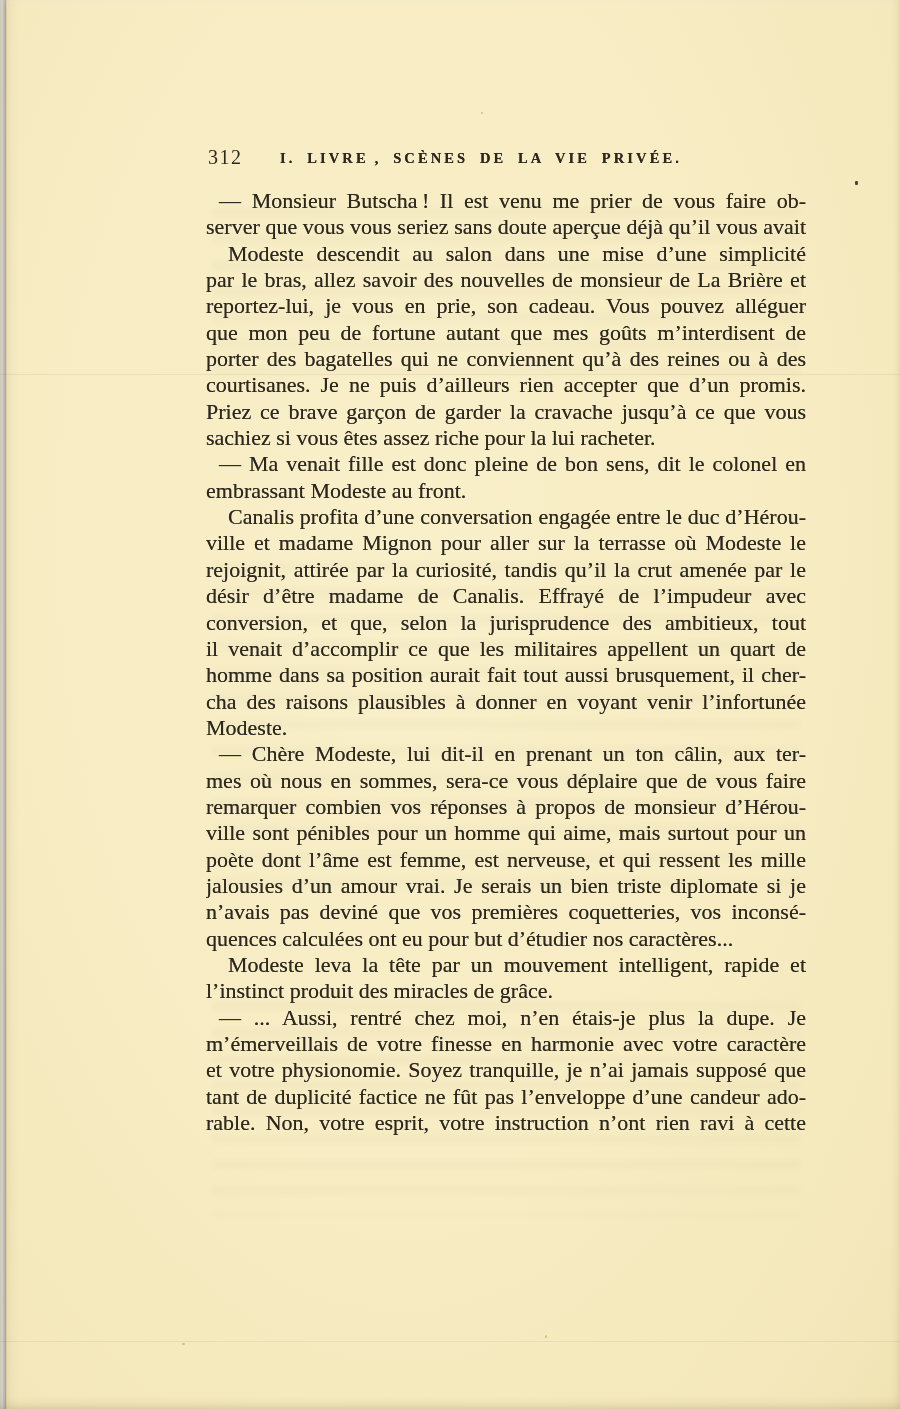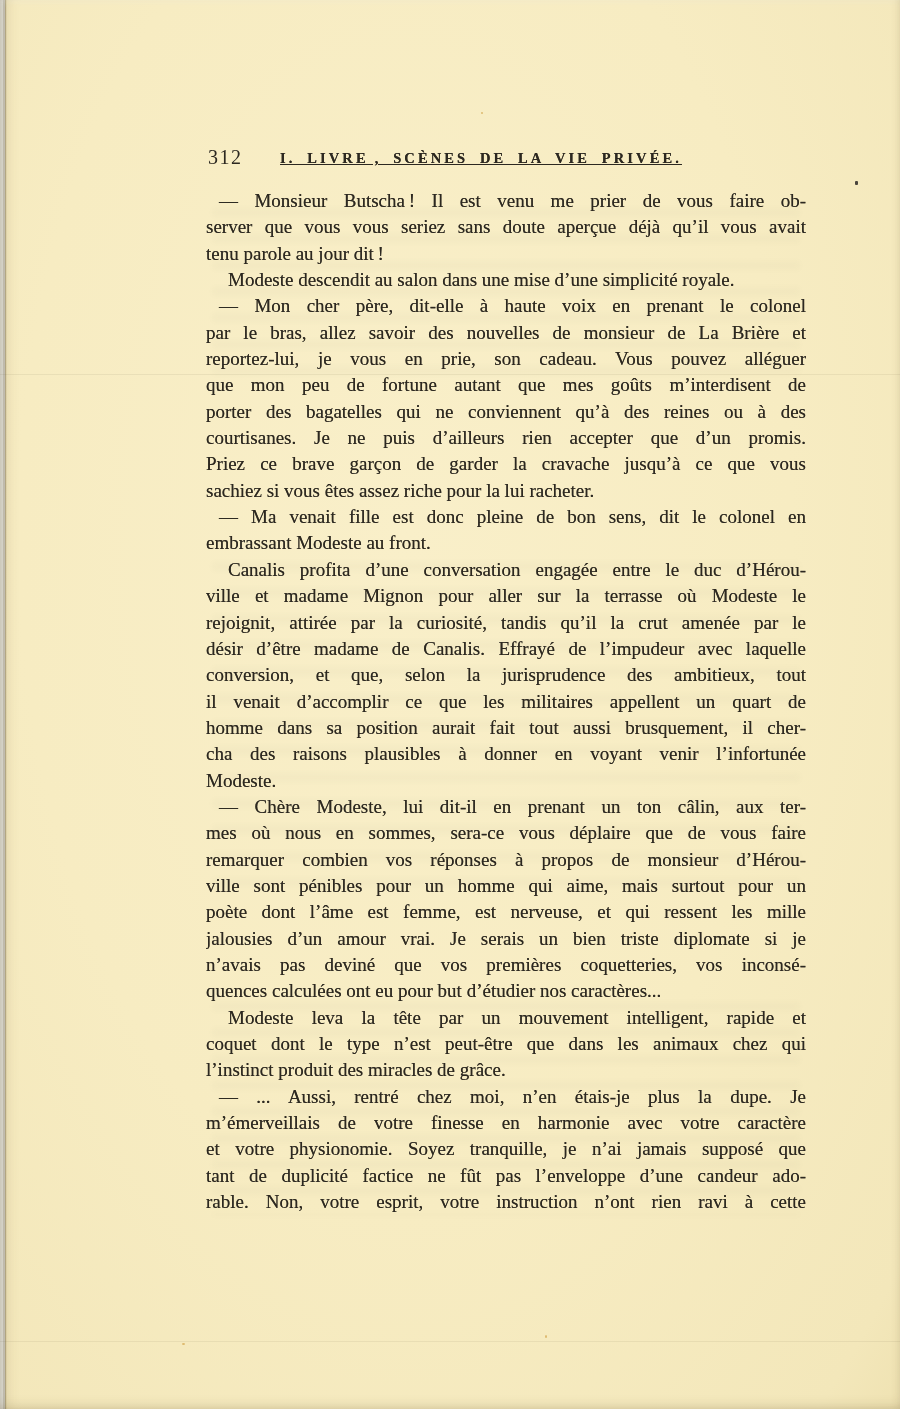--- a/index.html
+++ b/index.html
@@ -39,27 +39,26 @@
   .pageno {
     position: absolute; left: 2px; top: 0;
     font-size: 20px; letter-spacing: 1.5px;
   }
   .running {
     display: block; text-align: center; padding: 4px 50px 0 0;
     font-size: 14.5px; font-weight: bold;
     letter-spacing: 3.1px; word-spacing: 5px;
     text-shadow: 0 0 0.3px rgba(44,40,32,0.8);
     white-space: nowrap;
-    text-decoration: underline;
   }
 
   
   .textblock {
     position: absolute; left: 206px; top: 188px; width: 600px;
-    font-size: 19px;
+    font-size: 22px;
     text-shadow: 0 0 0.3px rgba(44,40,32,0.7);
   }
   .line {
     height: 26.35px; line-height: 26.35px;
     overflow: hidden;
     text-align: justify; text-align-last: justify;
     white-space: normal;
   }
   .line.plast { text-align-last: left; }
   .line.first-n { text-indent: 22px; font-family: Liberation Serif, serif; }
@@ -107,23 +106,21 @@
   <div class="ghost g3"></div>
 
   <div class="header">
     <span class="pageno">312</span>
     <span class="running">I. LIVRE , SCÈNES DE LA VIE PRIVÉE.</span>
   </div>
 
   <div class="textblock">
       <div class="line first-d">— Monsieur Butscha ! Il est venu me prier de vous faire ob-</div>
       <div class="line">server que vous vous seriez sans doute aperçue déjà qu’il vous avait</div>
-      <div class="line plast">tenu parole au jour dit !</div>
       <div class="line first-n plast">Modeste descendit au salon dans une mise d’une simplicité royale.</div>
-      <div class="line first-d">— Mon cher père, dit-elle à haute voix en prenant le colonel</div>
       <div class="line">par le bras, allez savoir des nouvelles de monsieur de La Brière et</div>
       <div class="line">reportez-lui, je vous en prie, son cadeau. Vous pouvez alléguer</div>
       <div class="line">que mon peu de fortune autant que mes goûts m’interdisent de</div>
       <div class="line">porter des bagatelles qui ne conviennent qu’à des reines ou à des</div>
       <div class="line">courtisanes. Je ne puis d’ailleurs rien accepter que d’un promis.</div>
       <div class="line">Priez ce brave garçon de garder la cravache jusqu’à ce que vous</div>
       <div class="line plast">sachiez si vous êtes assez riche pour la lui racheter.</div>
       <div class="line first-d">— Ma venait fille est donc pleine de bon sens, dit le colonel en</div>
       <div class="line plast">embrassant Modeste au front.</div>
       <div class="line first-n">Canalis profita d’une conversation engagée entre le duc d’Hérou-</div>
@@ -137,21 +134,20 @@
       <div class="line plast">Modeste.</div>
       <div class="line first-d">— Chère Modeste, lui dit-il en prenant un ton câlin, aux ter-</div>
       <div class="line">mes où nous en sommes, sera-ce vous déplaire que de vous faire</div>
       <div class="line">remarquer combien vos réponses à propos de monsieur d’Hérou-</div>
       <div class="line">ville sont pénibles pour un homme qui aime, mais surtout pour un</div>
       <div class="line">poète dont l’âme est femme, est nerveuse, et qui ressent les mille</div>
       <div class="line">jalousies d’un amour vrai. Je serais un bien triste diplomate si je</div>
       <div class="line">n’avais pas deviné que vos premières coquetteries, vos inconsé-</div>
       <div class="line plast">quences calculées ont eu pour but d’étudier nos caractères...</div>
       <div class="line first-n">Modeste leva la tête par un mouvement intelligent, rapide et</div>
-      <div class="line">coquet dont le type n’est peut-être que dans les animaux chez qui</div>
       <div class="line plast">l’instinct produit des miracles de grâce.</div>
       <div class="line first-d">— ... Aussi, rentré chez moi, n’en étais-je plus la dupe. Je</div>
       <div class="line">m’émerveillais de votre finesse en harmonie avec votre caractère</div>
       <div class="line">et votre physionomie. Soyez tranquille, je n’ai jamais supposé que</div>
       <div class="line">tant de duplicité factice ne fût pas l’enveloppe d’une candeur ado-</div>
       <div class="line">rable. Non, votre esprit, votre instruction n’ont rien ravi à cette</div>
     </div>
 
   <div class="scanline sl1"></div>
   <div class="scanline sl2"></div>

